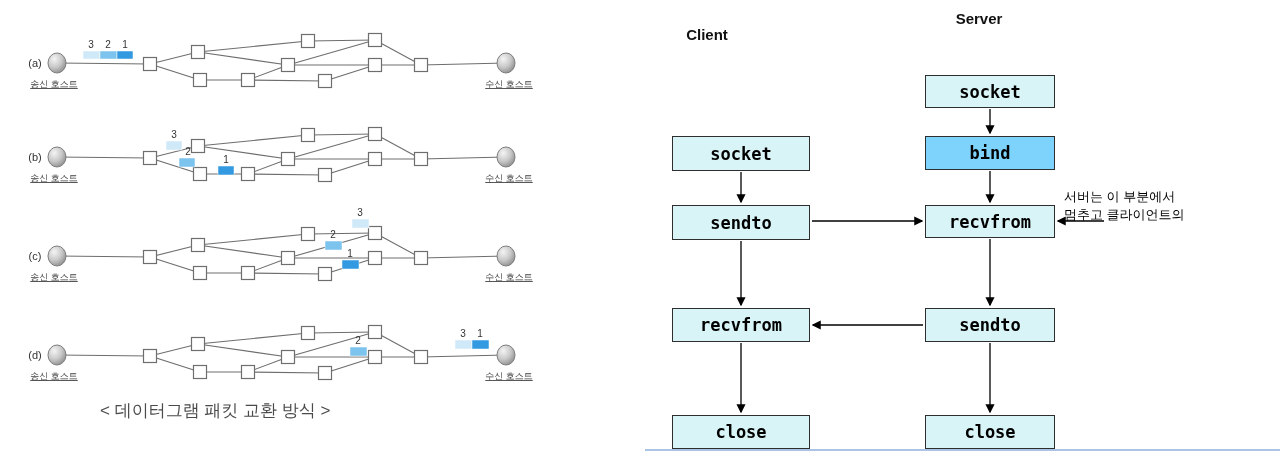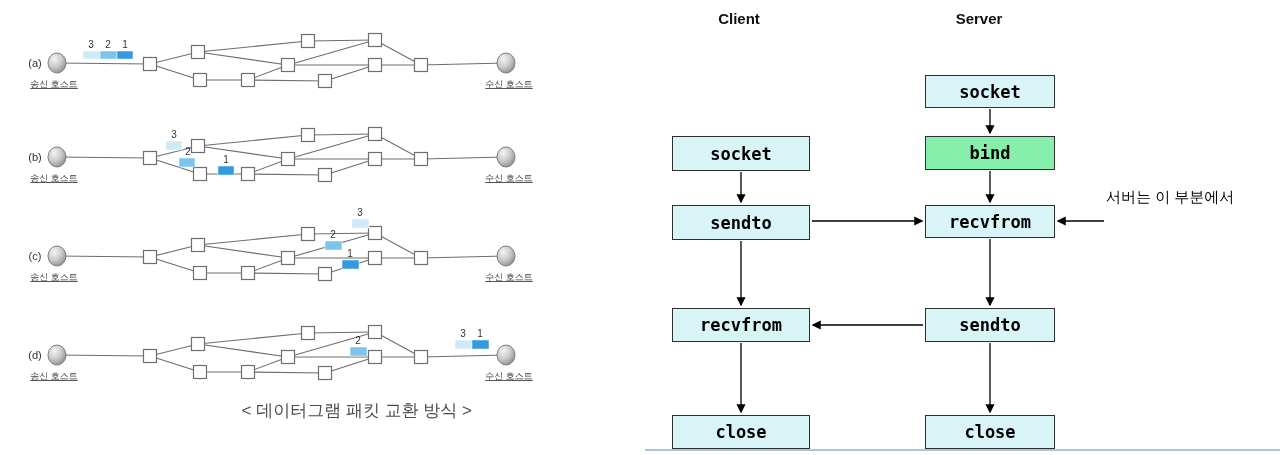--- a/index.html
+++ b/index.html
@@ -4,23 +4,23 @@
 <style>
   html,body { margin:0; padding:0; background:#fff; }
   .canvas { position:relative; width:1280px; height:455px; background:#ffffff;
             font-family:"Liberation Sans", sans-serif; overflow:hidden; }
   svg.layer { position:absolute; left:0; top:0; pointer-events:none; }
   .flow-box { position:absolute; box-sizing:border-box; display:flex; align-items:center;
               justify-content:center; font-family:"DejaVu Sans Mono", monospace;
               font-weight:bold; font-size:17px; color:#000; }
   .col-title { position:absolute; top:10px; transform:translateX(-50%);
                font-weight:bold; font-size:15px; color:#111; white-space:nowrap; }
-  .caption { position:absolute; left:100px; top:399px; width:372px; text-align:right;
+  .caption { position:absolute; left:100px; top:399px; width:372px; text-align:left;
              font-size:17px; color:#4a4a4a; white-space:nowrap; }
-  .annotation { position:absolute; left:1106px; top:188px; font-size:15px;
+  .annotation { position:absolute; left:1064px; top:188px; font-size:13px;
                 line-height:17.5px; color:#000; white-space:nowrap; }
   .bottom-line { position:absolute; left:645px; top:449px; width:635px; height:2px; }
 </style>
 </head>
 <body>
 
 <div class="canvas">
 
   <svg id="left-svg" class="layer" width="640" height="455" viewBox="0 0 640 455">
       <defs>
@@ -179,30 +179,30 @@
         <text x="358" y="344" text-anchor="middle" font-size="10" fill="#333333">2</text>
         <rect x="455" y="340" width="17" height="9" fill="#cfe9f8" stroke="#ffffff" stroke-width="0.5"></rect>
         <text x="463" y="337" text-anchor="middle" font-size="10" fill="#333333">3</text>
         <rect x="472" y="340" width="17" height="9" fill="#3399e0" stroke="#ffffff" stroke-width="0.5"></rect>
         <text x="480" y="337" text-anchor="middle" font-size="10" fill="#333333">1</text>
       </g>
     </svg>
 
   <div class="caption">&lt; 데이터그램 패킷 교환 방식 &gt;</div>
 
-  <div class="col-title" id="client-title" style="left: 739px;">Client</div>
+  <div class="col-title" id="client-title" style="left: 707px; margin-top: 16px;">Client</div>
   <div class="col-title" id="server-title" style="left: 979px;">Server</div>
 
   <div id="flow-boxes">
       <div class="flow-box" style="left: 672px; top: 136px; width: 138px; height: 35px; background: rgb(216, 244, 246); border: 1.5px solid rgb(46, 46, 46);">socket</div>
       <div class="flow-box" style="left: 672px; top: 205px; width: 138px; height: 35px; background: rgb(216, 244, 246); border: 1.5px solid rgb(46, 46, 46);">sendto</div>
       <div class="flow-box" style="left: 672px; top: 308px; width: 138px; height: 34px; background: rgb(216, 244, 246); border: 1.5px solid rgb(46, 46, 46);">recvfrom</div>
       <div class="flow-box" style="left: 672px; top: 415px; width: 138px; height: 34px; background: rgb(216, 244, 246); border: 1.5px solid rgb(46, 46, 46);">close</div>
       <div class="flow-box" style="left: 925px; top: 75px; width: 130px; height: 33px; background: rgb(216, 244, 246); border: 1.5px solid rgb(46, 46, 46);">socket</div>
-      <div class="flow-box" style="left: 925px; top: 136px; width: 130px; height: 34px; background: #86efac; border: 1.5px solid rgb(46, 46, 46);">bind</div>
+      <div class="flow-box" style="left: 925px; top: 136px; width: 130px; height: 34px; background: #7dd3fc; border: 1.5px solid rgb(46, 46, 46);">bind</div>
       <div class="flow-box" style="left: 925px; top: 205px; width: 130px; height: 33px; background: rgb(216, 244, 246); border: 1.5px solid rgb(46, 46, 46);">recvfrom</div>
       <div class="flow-box" style="left: 925px; top: 308px; width: 130px; height: 34px; background: rgb(216, 244, 246); border: 1.5px solid rgb(46, 46, 46);">sendto</div>
       <div class="flow-box" style="left: 925px; top: 415px; width: 130px; height: 34px; background: rgb(216, 244, 246); border: 1.5px solid rgb(46, 46, 46);">close</div>
     </div>
 
   <svg id="right-svg" class="layer" width="1280" height="455" viewBox="0 0 1280 455">
       <defs>
         <marker id="arrHead" viewBox="0 0 10 10" refX="8.5" refY="5" markerWidth="7" markerHeight="7" orient="auto-start-reverse">
           <path d="M0,0 L10,5 L0,10 z" fill="#000000"></path>
         </marker>
@@ -214,16 +214,17 @@
       <line x1="990" y1="171" x2="990" y2="202" stroke="#000000" stroke-width="1.3" marker-end="url(#arrHead)"></line>
       <line x1="990" y1="239" x2="990" y2="305" stroke="#000000" stroke-width="1.3" marker-end="url(#arrHead)"></line>
       <line x1="990" y1="343" x2="990" y2="412" stroke="#000000" stroke-width="1.3" marker-end="url(#arrHead)"></line>
       <line x1="812" y1="221" x2="922" y2="221" stroke="#000000" stroke-width="1.3" marker-end="url(#arrHead)"></line>
       <line x1="923" y1="325" x2="813" y2="325" stroke="#000000" stroke-width="1.3" marker-end="url(#arrHead)"></line>
       <line x1="1104" y1="221" x2="1058" y2="221" stroke="#000000" stroke-width="1.3" marker-end="url(#arrHead)"></line>
     </svg>
 
   <div class="annotation">
     <div>서버는 이 부분에서</div>
+    <div>멈추고 클라이언트의</div>
   </div>
 
   <div class="bottom-line" id="bottom-line" style="background: rgb(170, 196, 228);"></div>
 </div>
 
 </body></html>

